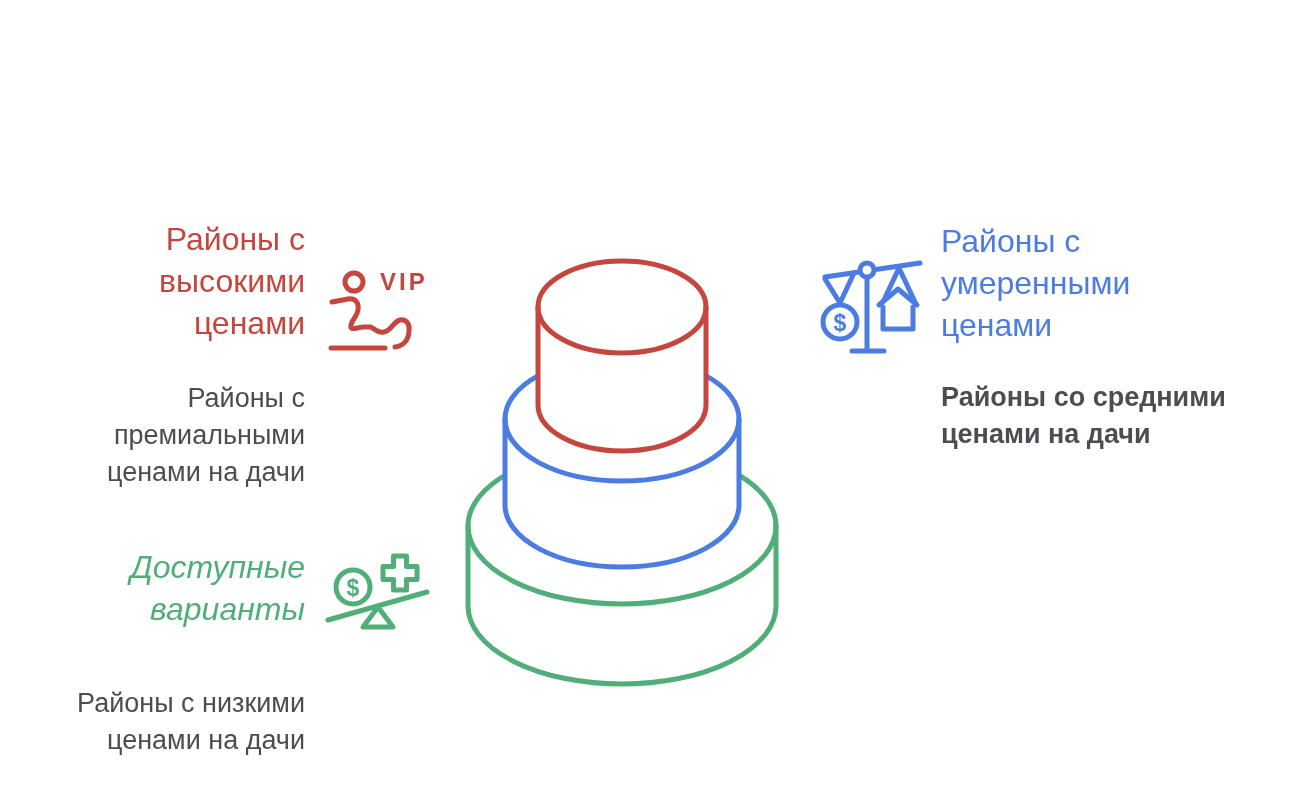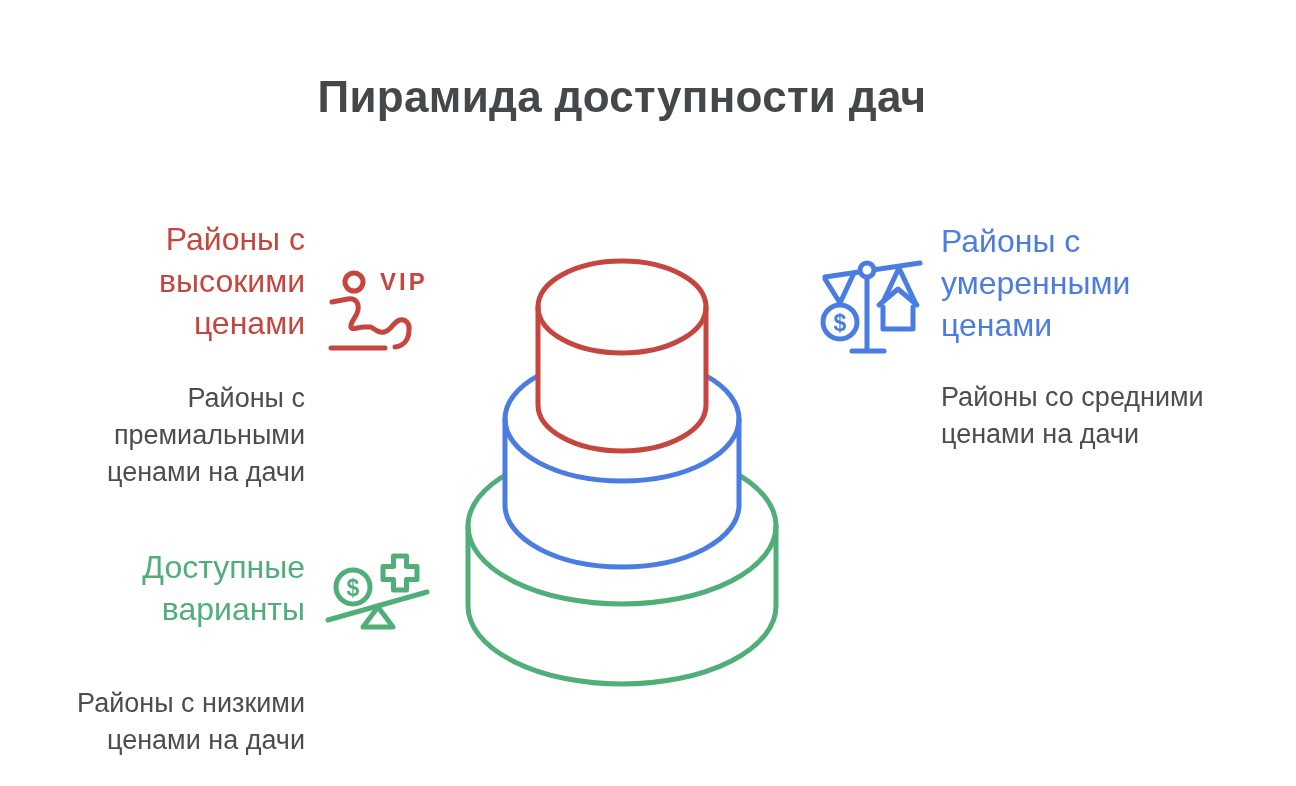--- a/index.html
+++ b/index.html
@@ -21,22 +21,22 @@
     white-space:pre-line;color:var(--body);margin:0;
   }
   .ta-r{text-align:right;}
   .c-red{color:var(--red);}
   .c-blue{color:var(--blue);}
   .c-green{color:var(--green);}
 
   #h-top{top:218px;right:991px;width:300px;}
   #d-top{top:380px;right:991px;width:300px;}
   #h-mid{top:220px;left:941px;width:330px;}
-  #d-mid{top:379px;left:941px;width:340px;}
-  #h-bot{top:546px;right:991px;width:300px;}
+  #d-mid{top:379px;left:941px;width:340px;font-weight:bold;}
+  #h-bot{top:546px;right:991px;width:300px;font-style:italic;}
   #d-bot{top:685px;right:991px;width:300px;}
 
   #icon-vip{position:absolute;left:323px;top:258px;}
   #icon-scale{position:absolute;left:820px;top:256px;}
   #icon-seesaw{position:absolute;left:323px;top:550px;}
   #pyramid{position:absolute;left:440px;top:245px;}
 
   svg{display:block;}
   .st{fill:none;stroke-width:5;stroke-linecap:round;stroke-linejoin:round;}
   .fw{fill:#ffffff;}
@@ -47,21 +47,20 @@
             letter-spacing:3px;fill:var(--red);}
   .coin-text{font-family:"Liberation Sans",sans-serif;font-size:23px;font-weight:700;}
   .coin-blue{fill:var(--blue);}
   .coin-green{fill:var(--green);}
 </style>
 </head>
 <body>
 
 <div class="canvas">
 
-  <h1 class="title">Пирамида доступности дач</h1>
 
   <p id="h-top" class="heading ta-r c-red">Районы с
 высокими
 ценами</p>
   <p id="d-top" class="desc ta-r">Районы с
 премиальными
 ценами на дачи</p>
 
   <p id="h-mid" class="heading c-blue">Районы с
 умеренными

